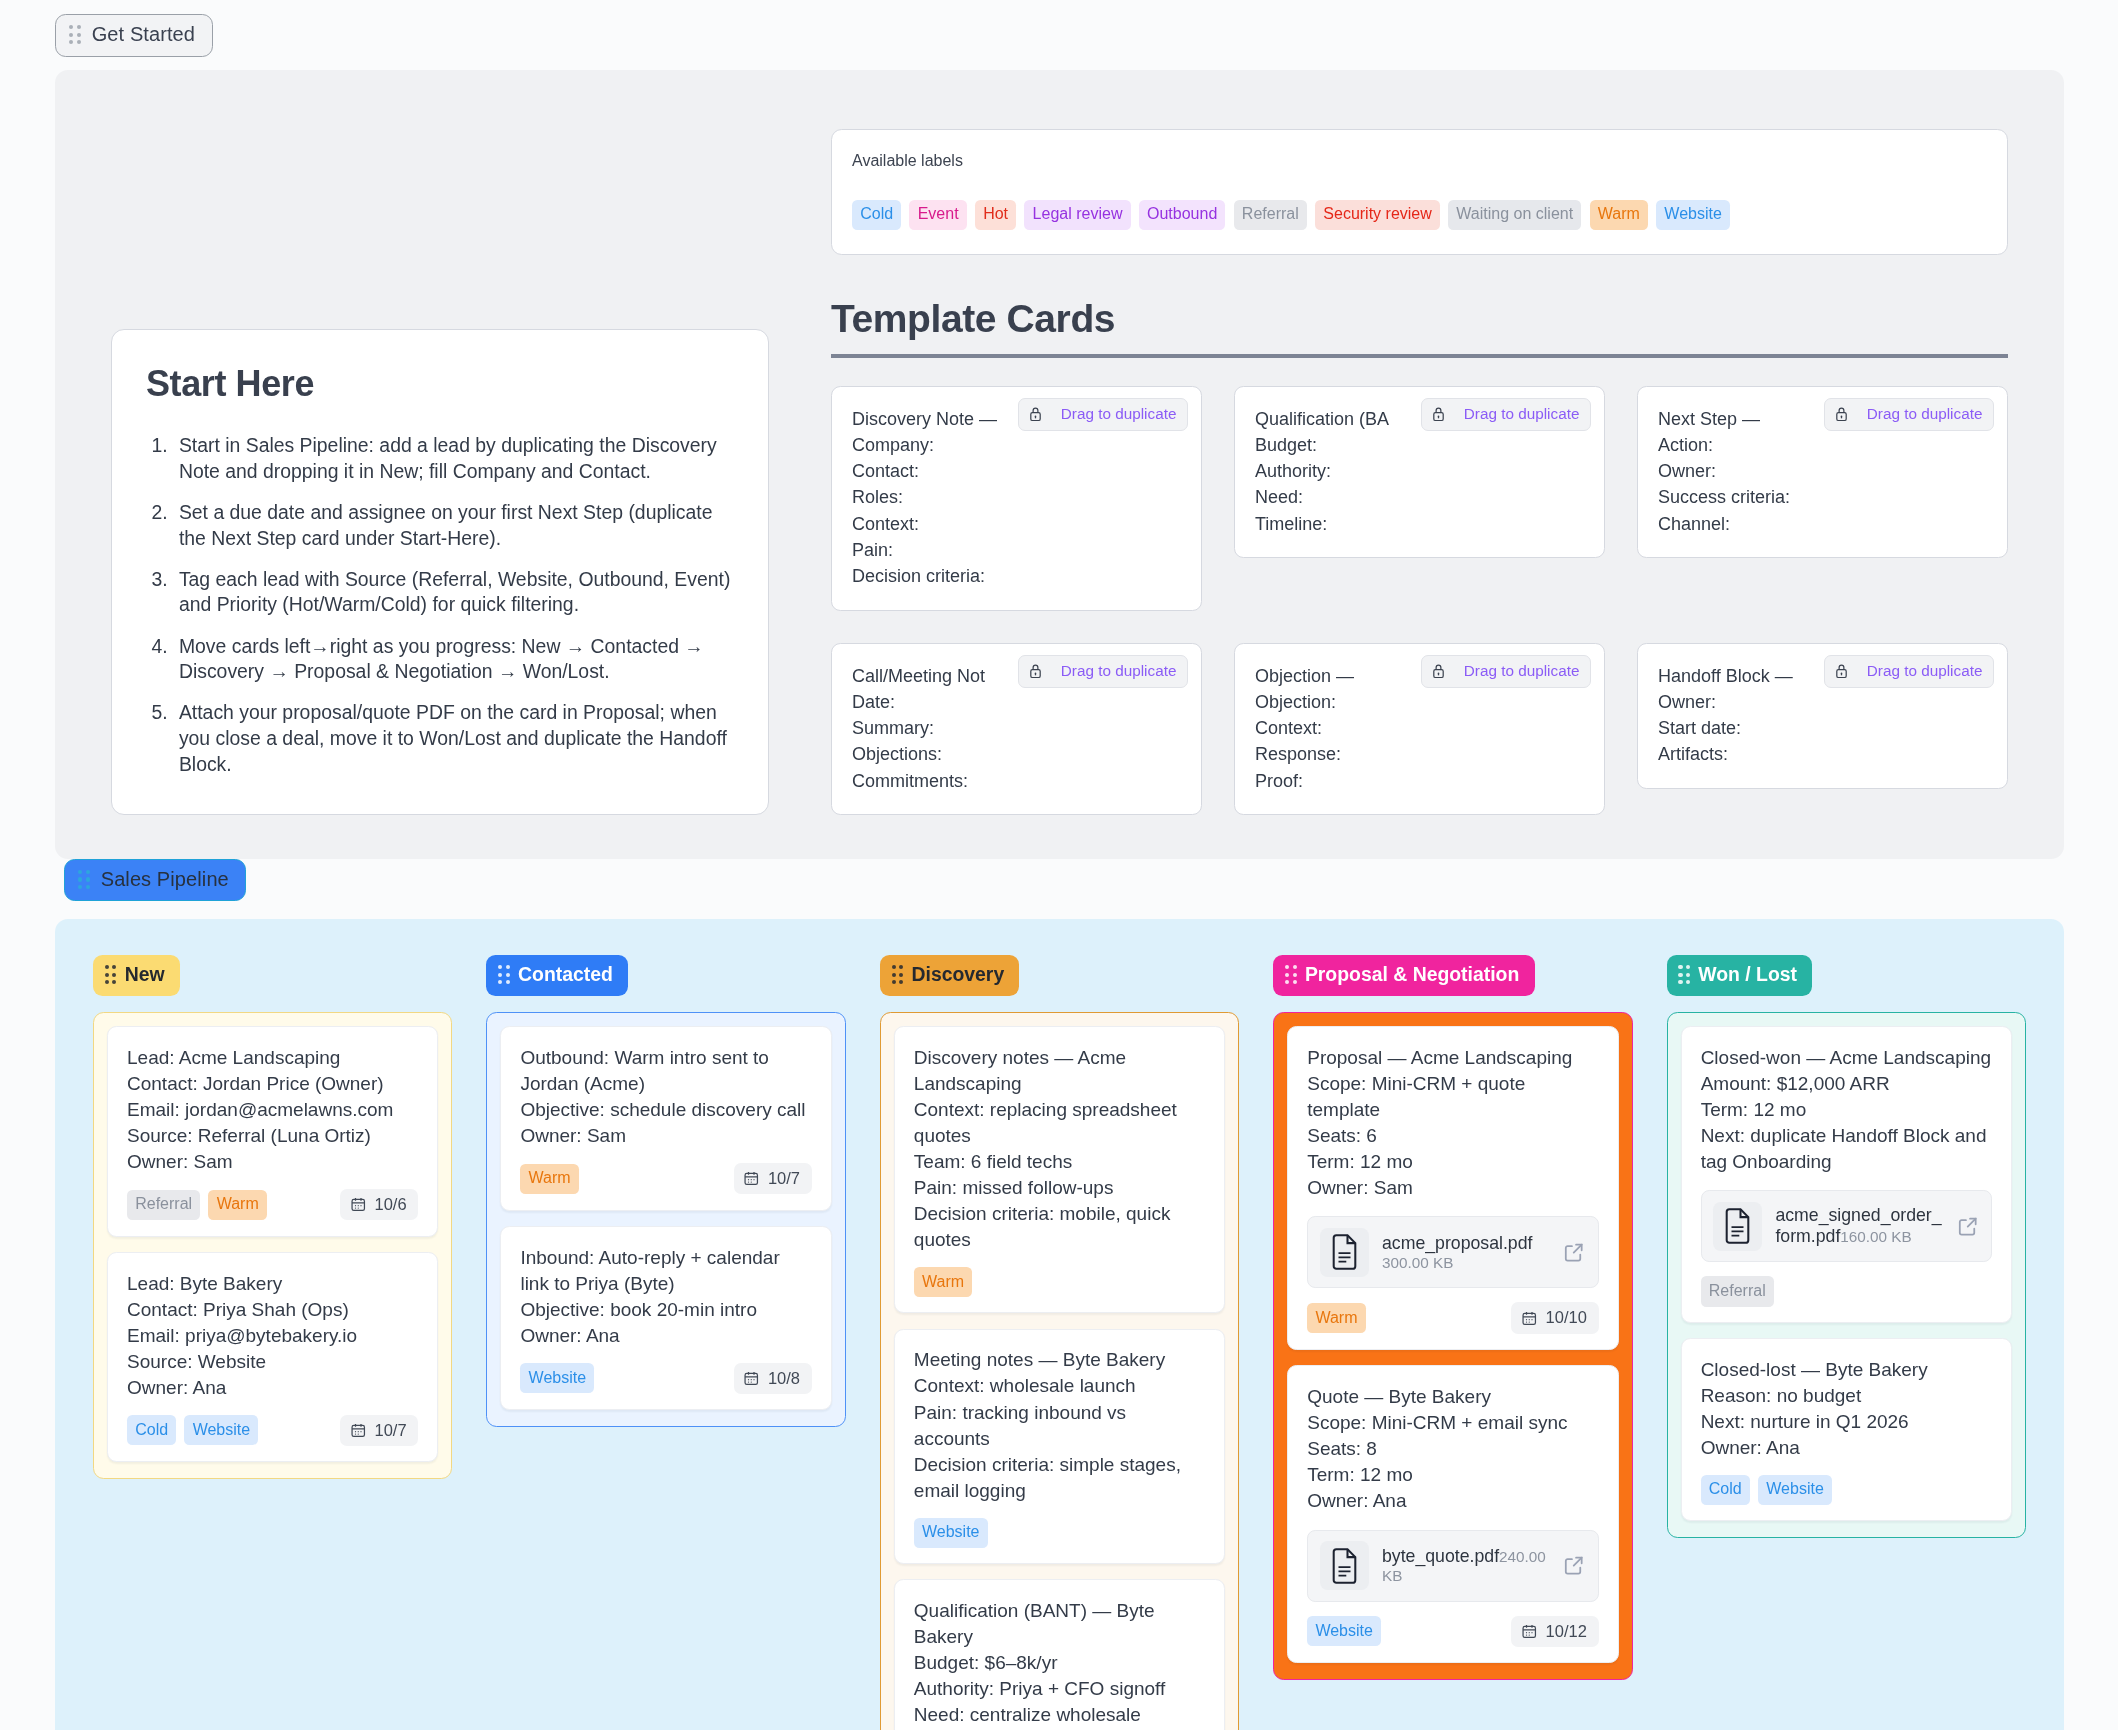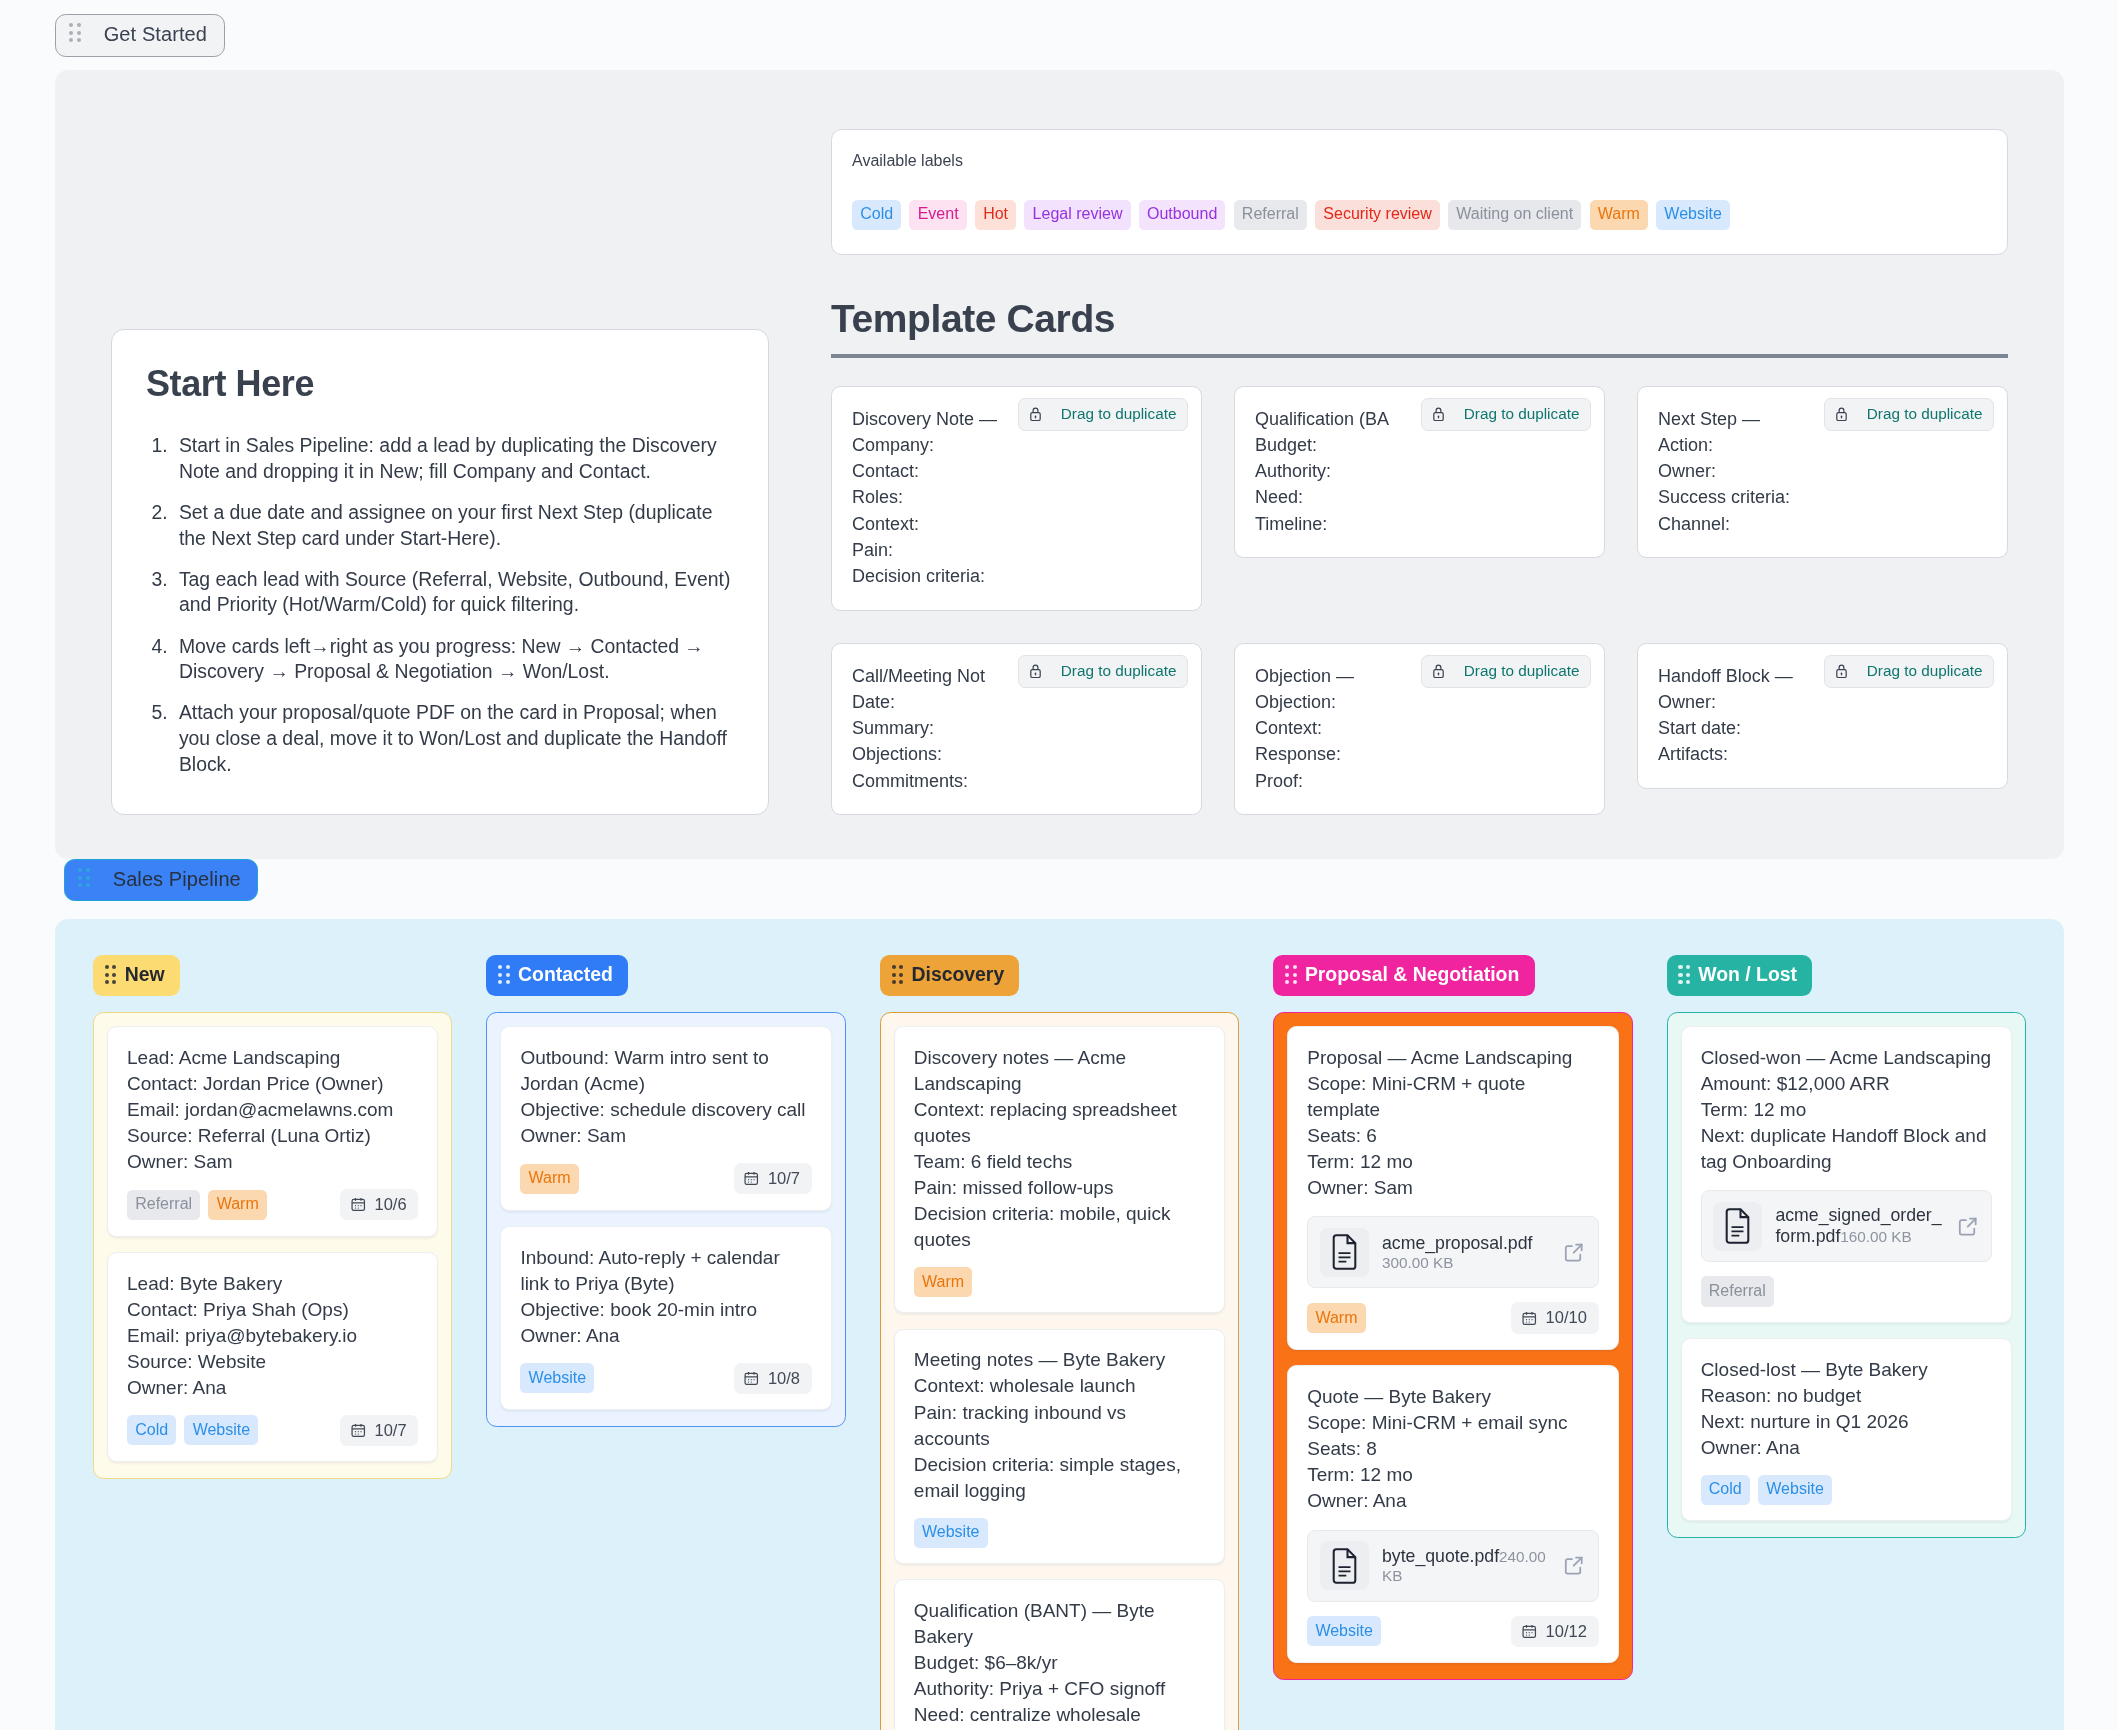--- a/index.html
+++ b/index.html
@@ -6,22 +6,22 @@
   html, body {
     width: 2119px;
     background: #fafbfc;
     font-family: "Liberation Sans", sans-serif;
     color: #2f3642;
   }
 
   
   .section-tab {
     display: inline-flex;
-    align-items: flex-start;
-    gap: 23px;
+    align-items: center;
+    gap: 11px;
     padding: 8.2px 16.5px 9.4px 13px;
     border-radius: 10.6px;
     font-size: 20px;
     font-weight: 400;
     letter-spacing: 0.1px;
     white-space: nowrap;
   }
   .tab-getstarted {
     background: #f2f3f5;
     border: 1.8px solid #9aa0a8;
@@ -139,21 +139,21 @@
     top: 11.8px;
     right: 13px;
     display: inline-flex;
     align-items: center;
     gap: 19px;
     background: #f2f3f5;
     border: 1.2px solid #e1e3e8;
     border-radius: 7px;
     padding: 5.9px 10.6px 6.5px 9.4px;
     font-size: 15.3px;
-    color: #0f766e;
+    color: #8b5cf6;
     white-space: nowrap;
   }
   .lock-ic { width: 13px; height: 16px; display: block; }
 
   
   .pipeline-wrap {
     margin: 17.7px 55px 0 55px;
     background: #ddf1fb;
     border-radius: 13px;
     padding: 36px 38px 56px 38px;

